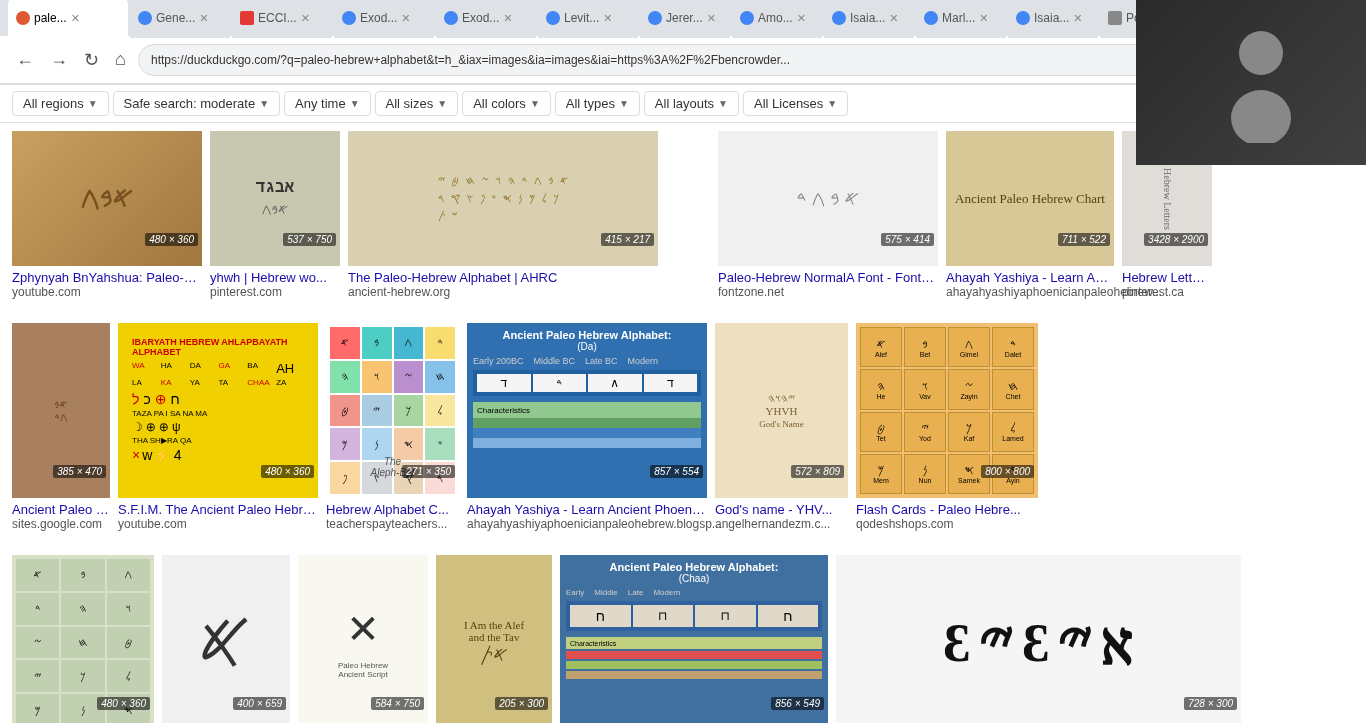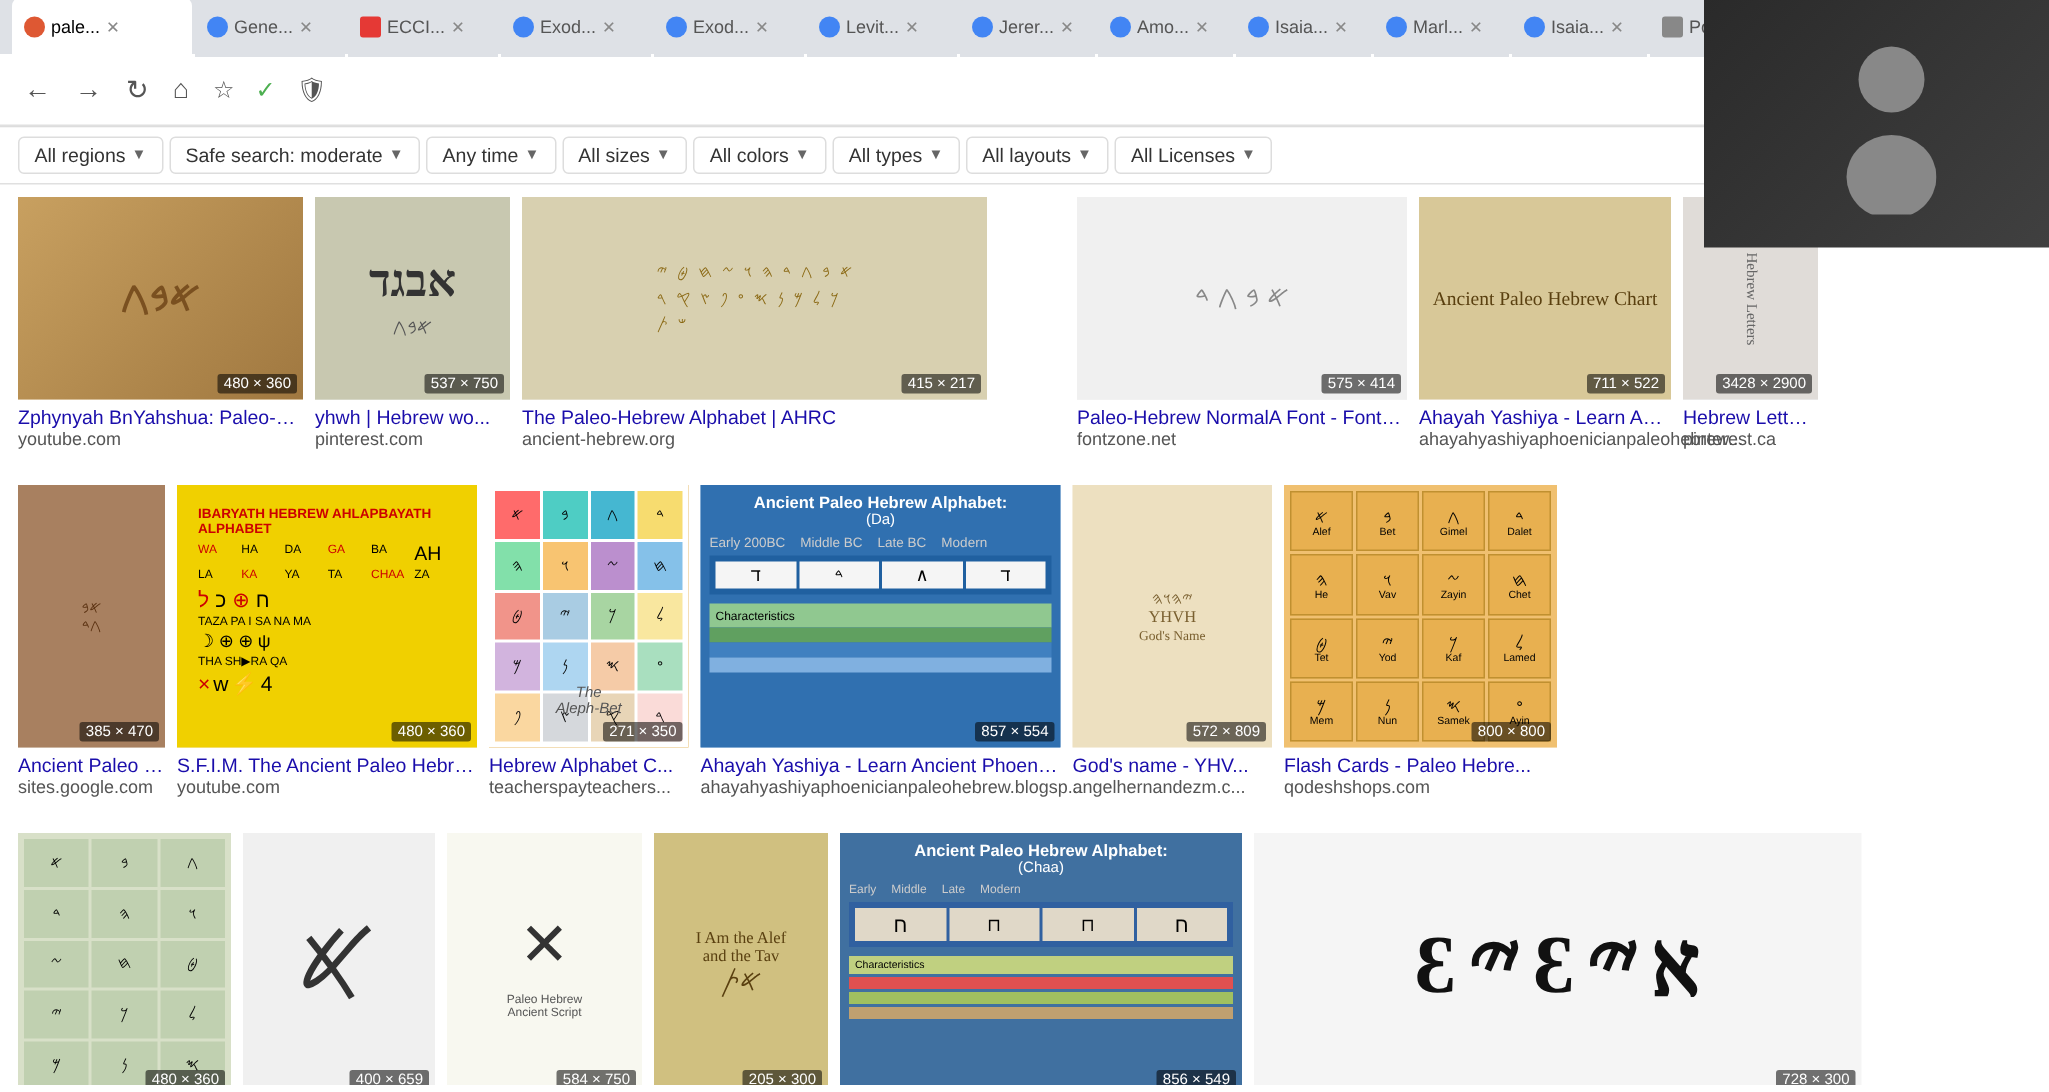--- a/index.html
+++ b/index.html
@@ -24,21 +24,21 @@
     
     .filter-bar { display: flex; align-items: center; gap: 4px; padding: 6px 12px; border-bottom: 1px solid #e0e0e0; background: #fff; }
     .filter-btn { display: flex; align-items: center; gap: 4px; padding: 4px 10px; border: 1px solid #ddd; border-radius: 4px; background: #fff; cursor: pointer; font-size: 13px; color: #333; white-space: nowrap; }
     .filter-arrow { font-size: 10px; color: #666; }
 
     
     .image-grid-container { padding: 8px 12px; overflow-y: auto; height: calc(728px - 36px - 48px - 44px); display: flex; flex-direction: column; gap: 0; }
     .image-row { display: flex; gap: 8px; margin-bottom: 24px; }
     .image-item { display: flex; flex-direction: column; cursor: pointer; }
     .image-thumb { position: relative; overflow: hidden; }
-    .image-dims { position: absolute; bottom: 4px; right: 4px; background: rgba(0,0,0,0.55); color: #fff; font-size: 10px; padding: 1px 4px; border-radius: 2px; }
+    .image-dims { position: absolute; bottom: 20px; right: 4px; background: rgba(0,0,0,0.55); color: #fff; font-size: 10px; padding: 1px 4px; border-radius: 2px; font-style: italic; }
     .image-title { font-size: 13px; color: #1a0dab; margin-top: 4px; max-width: 100%; overflow: hidden; text-overflow: ellipsis; white-space: nowrap; }
     .image-source { font-size: 12px; color: #555; }
 
     
     .webcam { position: fixed; top: 0; right: 0; width: 230px; height: 165px; background: #2a2a2a; z-index: 100; }
     .webcam-video { width: 100%; height: 100%; background: #333; display: flex; align-items: center; justify-content: center; }
 
     
     .row1 { align-items: flex-end; }
     .row2 { align-items: flex-end; }
@@ -111,20 +111,23 @@
       <span class="tab-label">Post...</span>
       <span class="tab-close">✕</span>
     </div>
   </div>
 
   <div class="nav-bar">
     <button class="nav-btn">←</button>
     <button class="nav-btn">→</button>
     <button class="nav-btn">↻</button>
     <button class="nav-btn">⌂</button>
+    <div class="address-bar">
+      <span class="address-text">https://duckduckgo.com/?q=paleo-hebrew+alphabet&amp;t=h_&amp;iax=images&amp;ia=images&amp;iai=https%3A%2F%2Fbencrowder...</span>
+    </div>
     <div class="nav-icons">
       <button class="nav-icon-btn">☆</button>
       <button class="nav-icon-btn" style="color:#4CAF50;">✓</button>
       <button class="nav-icon-btn">🛡</button>
     </div>
   </div>
 </div>
 
 <div class="filter-bar">
   <button class="filter-btn">
@@ -172,21 +175,21 @@
         </div>
         <span class="image-dims">480 × 360</span>
       </div>
       <div class="image-title">Zphynyah BnYahshua: Paleo-He...</div>
       <div class="image-source">youtube.com</div>
     </div>
 
     <div class="image-item" style="width:130px;">
       <div class="image-thumb" style="width:130px;height:135px;background:#b8bca0;position:relative;">
         <div style="position:absolute;inset:0;display:flex;align-items:center;justify-content:center;flex-direction:column;background:#c8c8b0;">
-          <div style="font-size:30px;color:#333;font-family:Liberation Serif, serif;font-weight:bold;text-align:right;">אבגד</div>
+          <div style="font-size:16px;color:#333;font-family:Liberation Mono, monospace;font-weight:bold;text-align:right;">אבגד</div>
           <div style="font-size:14px;color:#555;margin-top:4px;">𐤀𐤁𐤂</div>
         </div>
         <span class="image-dims">537 × 750</span>
       </div>
       <div class="image-title">yhwh | Hebrew wo...</div>
       <div class="image-source">pinterest.com</div>
     </div>
 
     <div class="image-item" style="width:362px;">
       <div class="image-thumb" style="width:310px;height:135px;background:#d0c8a8;position:relative;">

